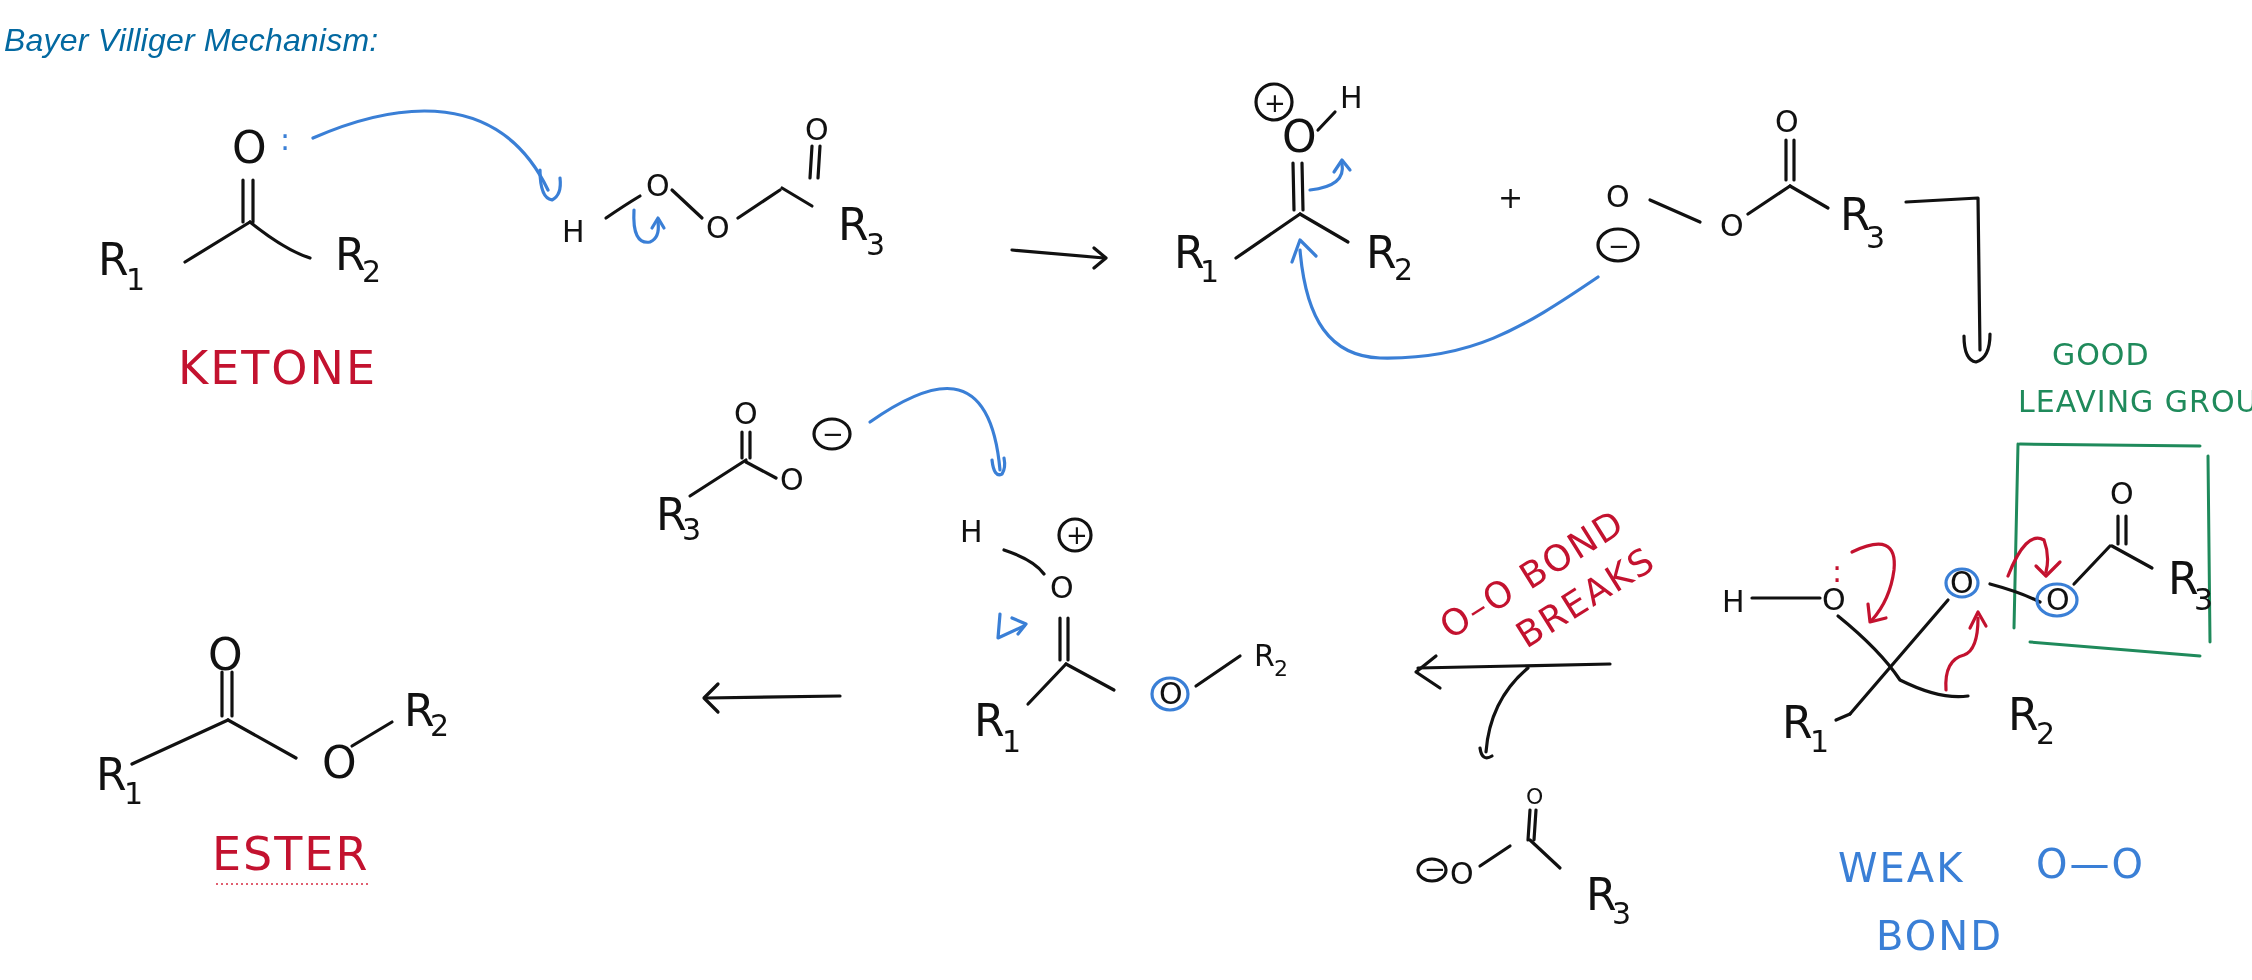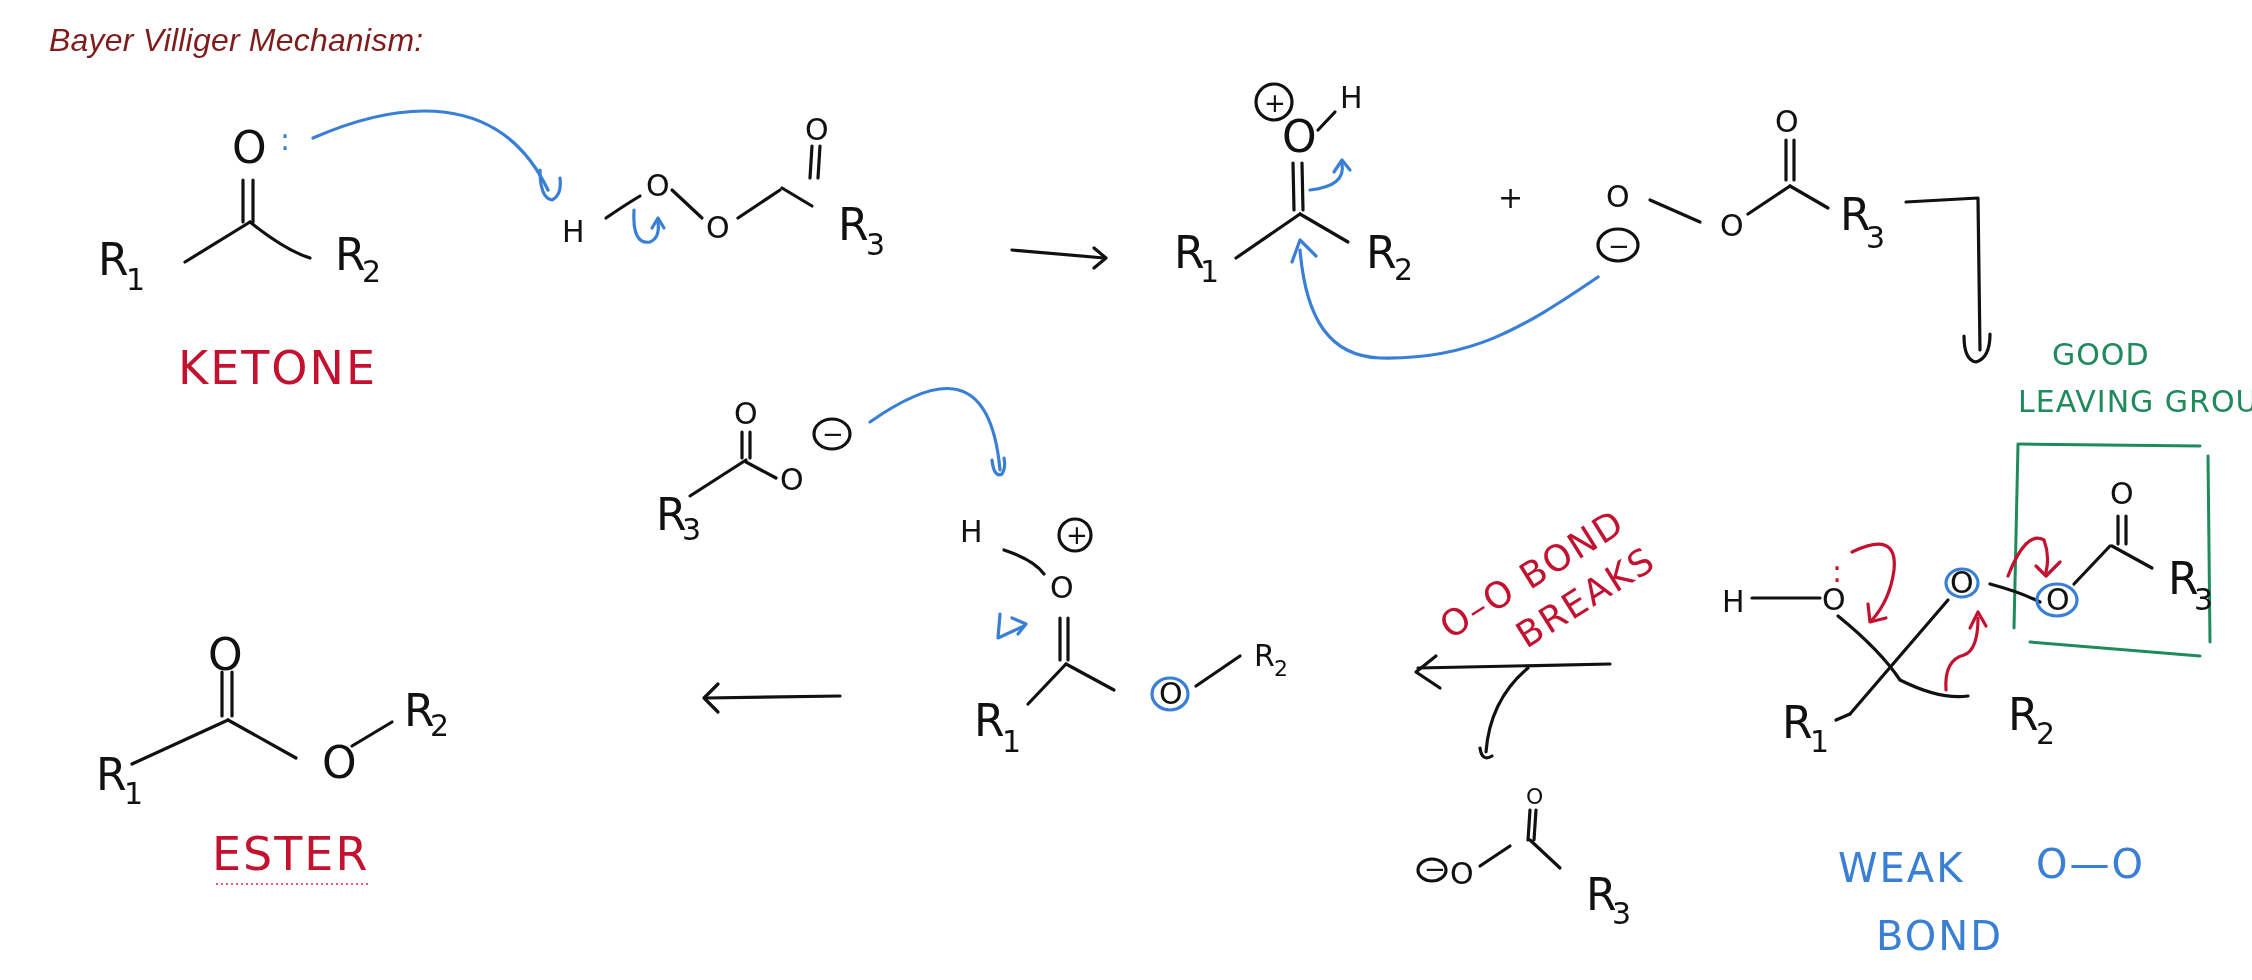--- a/index.html
+++ b/index.html
@@ -1,17 +1,17 @@
 <!DOCTYPE html>
 <html><head>
 <meta charset="utf-8">
 <style>
   html, body { margin: 0; padding: 0; background: #ffffff; }
   body { width: 2252px; height: 980px; overflow: hidden; position: relative; font-family: "DejaVu Sans", sans-serif; }
-  .title { position: absolute; left: 4px; top: 22px; font-family: "Liberation Sans", sans-serif; font-style: italic; font-size: 32px; color: #7f1d1d; letter-spacing: 0.2px; margin-left: 45px; }
+  .title { position: absolute; left: 4px; top: 22px; font-family: "Liberation Sans", sans-serif; font-style: italic; font-size: 32px; color: #0369a1; letter-spacing: 0.2px; }
   svg.canvas { position: absolute; left: 0; top: 0; width: 2252px; height: 980px; }
   .ink { fill: none; stroke: #111; stroke-width: 3.2; stroke-linecap: round; stroke-linejoin: round; }
   .blue { fill: none; stroke: #3a7fd6; stroke-width: 3.2; stroke-linecap: round; stroke-linejoin: round; }
   .red { fill: none; stroke: #c3122f; stroke-width: 3.2; stroke-linecap: round; stroke-linejoin: round; }
   .green { fill: none; stroke: #1f8a5b; stroke-width: 3; stroke-linecap: round; stroke-linejoin: round; }
   .atom { font-family: "DejaVu Sans", sans-serif; font-size: 44px; fill: #111; }
   .atom-sm { font-family: "DejaVu Sans", sans-serif; font-size: 30px; fill: #111; }
   .sub { font-family: "DejaVu Sans", sans-serif; font-size: 30px; fill: #111; }
   .lbl-red { font-family: "DejaVu Sans", sans-serif; font-size: 46px; fill: #c3122f; letter-spacing: 2px; }
   .lbl-red-sm { font-family: "DejaVu Sans", sans-serif; font-size: 36px; fill: #c3122f; letter-spacing: 2px; }

